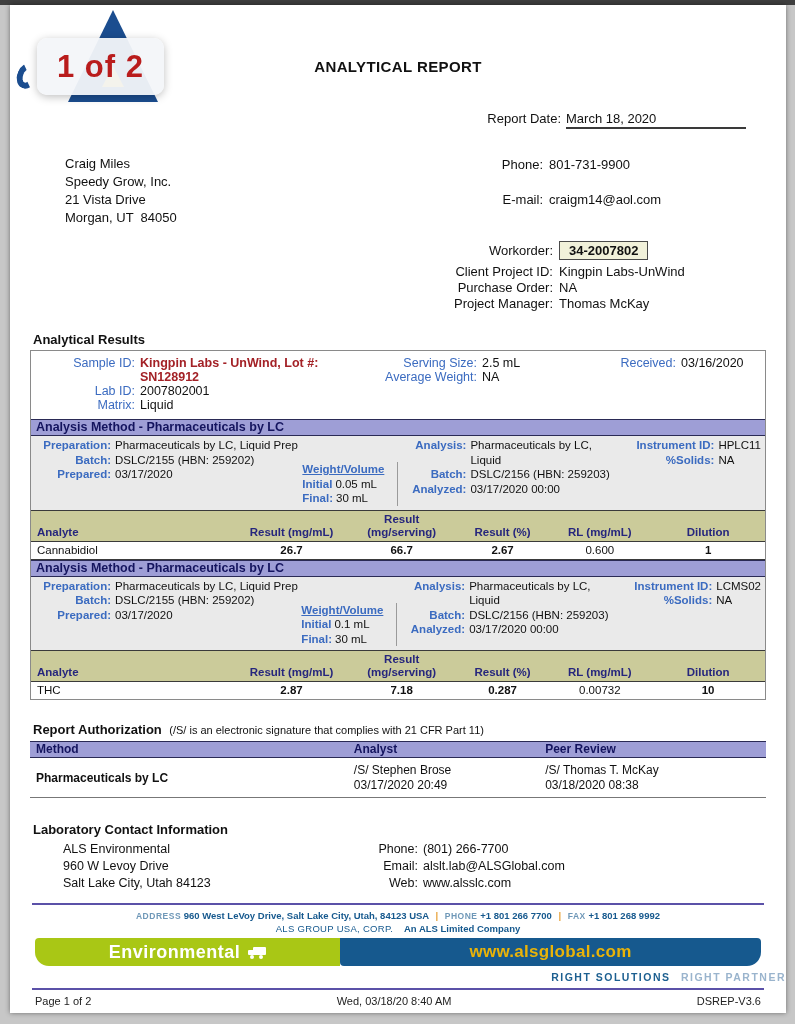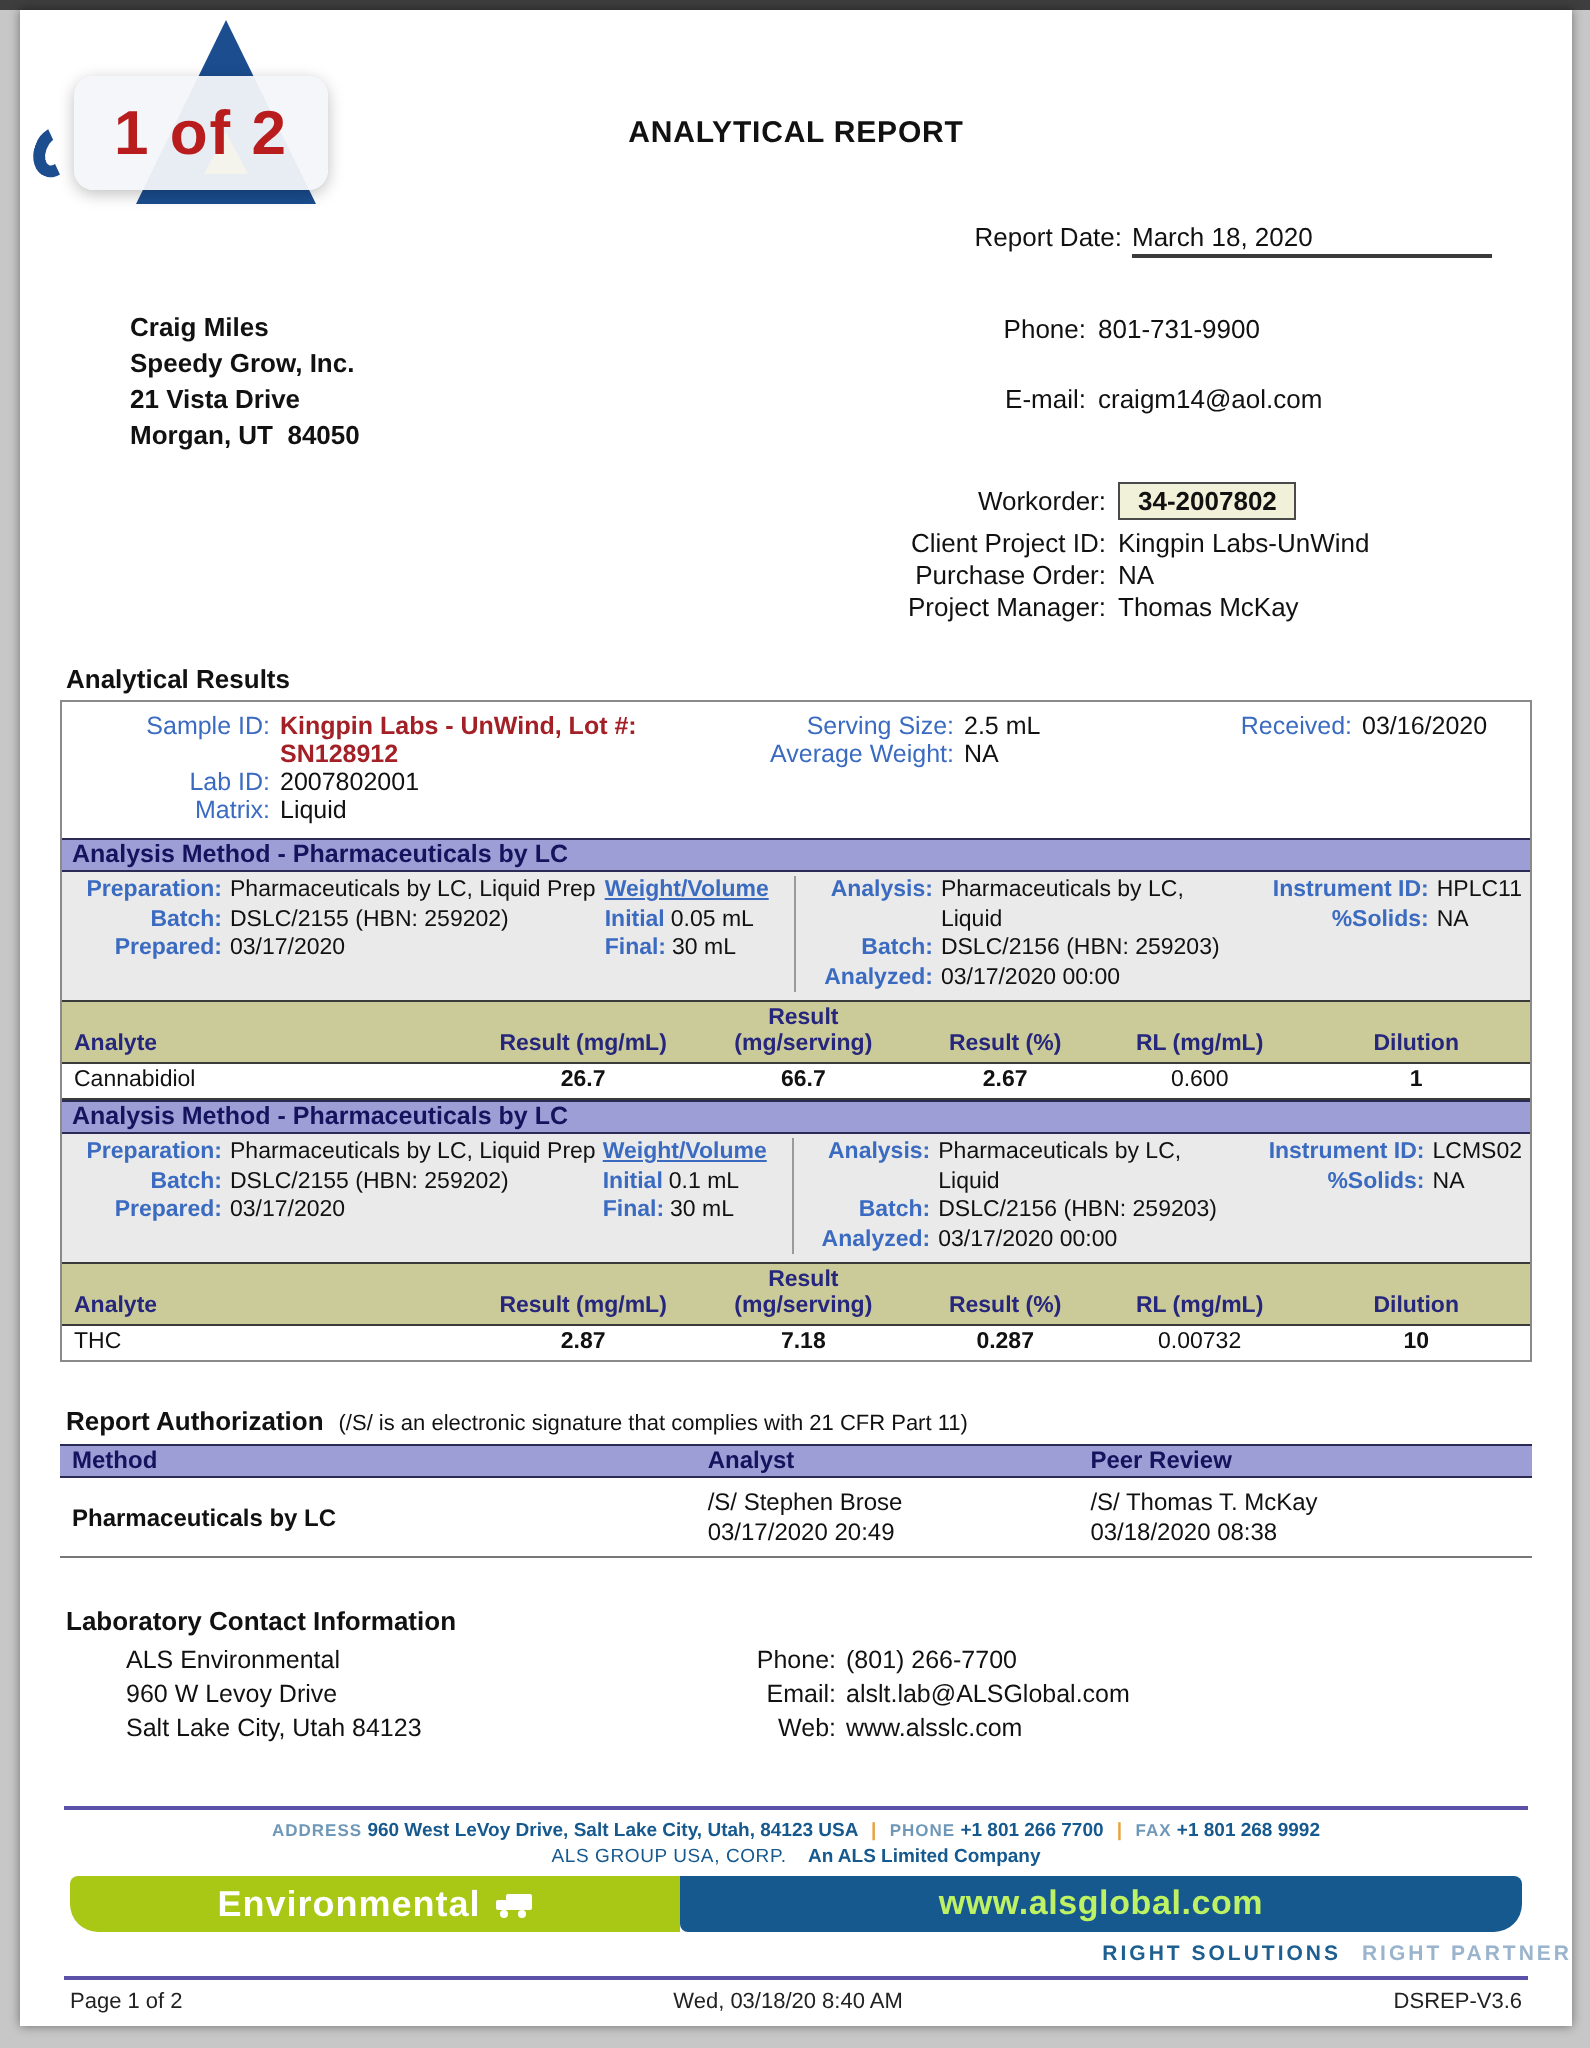--- a/index.html
+++ b/index.html
@@ -23,21 +23,21 @@
            font-size:31px; font-weight:bold; color:#b91c1c; letter-spacing:1px; }
   .title { position:absolute; top:53px; left:0; width:100%; text-align:center; font-weight:bold; font-size:15px; letter-spacing:.4px; }
 
   
   .rdate { display:flex; justify-content:flex-end; padding-right:40px; margin-top:6px; font-size:13px; }
   .rdate .lbl { margin-right:5px; }
   .rdate .val { display:inline-block; width:180px; border-bottom:2px solid #3a3a3a; padding-bottom:1px; }
 
   
   .contact { display:flex; margin-top:26px; }
-  .client { margin-left:55px; width:420px; line-height:18px; font-size:13px;font-weight:bold; }
+  .client { margin-left:55px; width:420px; line-height:18px; font-size:13px; }
   .cmm { font-size:13px; }
   .cmm .row { display:flex; }
   .cmm .l { width:58px; text-align:right; margin-right:6px; }
   .order { margin-top:14px; margin-left:415px; font-size:13px; }
   .order .row { display:flex; align-items:center; margin-bottom:1px; }
   .order .l { width:128px; text-align:right; margin-right:6px; flex:none; }
   .wo-row { margin-bottom:4px !important; }
   .wo-box { background:#f1f1da; border:1.5px solid #4a4a4a; font-weight:bold; padding:1px 9px; }
 
   
@@ -57,21 +57,21 @@
   .sg3 .v { width:80px; }
   .preline { white-space:pre-line; }
   .prewrap { white-space:pre-wrap; }
 
   .mbar { background:#9e9ed6; border-top:1px solid #2a2a55; border-bottom:1px solid #2a2a55;
           color:#14145e; font-weight:bold; font-size:12.5px; padding:0 5px 1px 5px; }
   .minfo { background:#eaeaea; display:flex; padding:2px 4px 4px 4px; font-size:11.5px; line-height:14.5px; }
   .minfo .l { color:#3b6bc0; font-weight:bold; text-align:right; margin-right:4px; flex:none; }
   .mc1 { width:312px; }
   .mc1 .l { width:76px; }
-  .mc2 { width:112px; border-right:1px solid #9a9a9a; margin-right:6px; }
+  .mc2 { width:112px; border-right:1px solid #9a9a9a; margin-right:6px;margin-top:24px; }
   .wv { color:#3b6bc0; font-weight:bold; text-decoration:underline; }
   .mc2 .l { text-align:center; margin-right:3px; }
   .mc3 { width:252px; }
   .mc3 .l { width:62px; }
   .mc4 { flex:1; }
   .mc4 .l { width:94px; }
 
   .rtable { font-size:11.5px; }
   .rhead { display:grid; grid-template-columns:28% 15% 15% 12.5% 14% 15.5%; background:#cbcb9a;
            border-top:1px solid #3a3a3a; border-bottom:1px solid #3a3a3a; color:#26267d; font-weight:bold;
@@ -113,21 +113,21 @@
   .fco .c2 { font-weight:bold; margin-left:8px; }
   .brandbar { display:flex; margin:0 25px; height:28px; }
   .bgreen { width:305px; background:#a9c715; border-radius:4px 0 0 14px; display:flex; align-items:center;
             justify-content:center; gap:8px; color:#fff; font-weight:bold; font-size:18px; letter-spacing:.5px; }
   .truck { position:relative; width:18px; height:11px; }
   .truck .box { position:absolute; left:5px; top:0; width:13px; height:8px; background:#fff; border-radius:1px; }
   .truck .cab { position:absolute; left:0; top:3px; width:6px; height:5px; background:#fff; border-radius:1px 0 0 1px; }
   .truck .w1,.truck .w2 { position:absolute; bottom:-1px; width:4px; height:4px; background:#fff; border-radius:50%; }
   .truck .w1 { left:2px; } .truck .w2 { left:11px; }
   .bblue { flex:1; background:#16598e; border-radius:0 4px 14px 4px; display:flex; align-items:center;
-           justify-content:center; color:#bef264; font-weight:bold; font-size:17px; letter-spacing:.3px; }
+           justify-content:center; color:#eab308; font-weight:bold; font-size:17px; letter-spacing:.3px; }
   .tagline { text-align:right; font-size:10.5px; font-weight:bold; letter-spacing:1.5px; margin:5px 0 5px 0; }
   .tagline .tb { color:#1c5f90; }
   .tagline .tl { color:#9ab4cd; margin-left:6px; }
   .fbottom { display:flex; justify-content:space-between; margin:5px 25px 0 25px; font-size:11px; color:#222; }
 </style>
 </head>
 <body>
 
 <div class="topstrip"></div>
 <div class="page">

